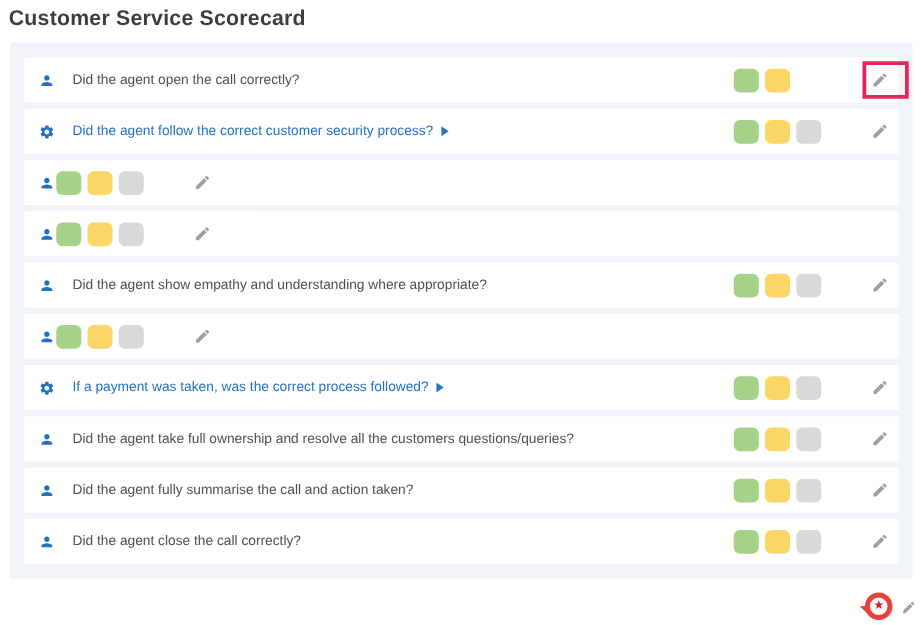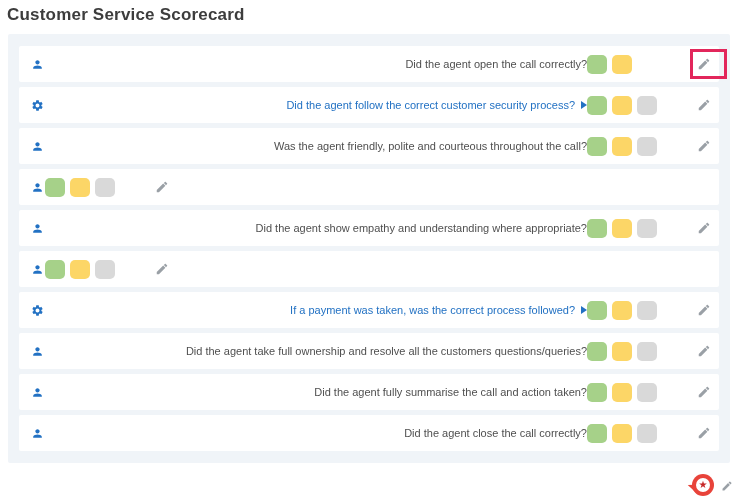--- a/index.html
+++ b/index.html
@@ -13,21 +13,21 @@
                background:#f0f4f8; border-radius:2px; padding:12px 11px; }
 
   .row { height:36px; background:#ffffff; border-radius:2px; margin-bottom:5px;
          display:flex; align-items:center; padding:0 8px 0 12px; }
   .row:last-child { margin-bottom:0; }
 
   .q-icon { width:14px; height:14px; flex:0 0 auto; display:flex; align-items:center; }
   .q-icon svg { width:13px; height:13px; display:block; }
 
   .q-label { flex:1 1 auto; margin-left:13px; display:flex; align-items:center;
-             white-space:nowrap; overflow:hidden;justify-content:flex-end; }
+             white-space:nowrap; overflow:hidden; }
   .q-text { font-size:11px; color:#4f4f4f; }
   .q-label.link .q-text { color:#2271c3; }
   .caret { margin-left:6px; width:6px; height:8px; flex:0 0 auto; }
   .caret svg { display:block; width:6px; height:8px; }
 
   .ratings { flex:0 0 auto; width:70px; display:flex; gap:5px; margin-right:40px; }
   .square { width:20px; height:19px; border-radius:5px; display:inline-block; }
 
   .edit-wrap { position:relative; flex:0 0 auto; width:14px; height:14px; cursor:pointer; }
   .edit-wrap svg { width:14px; height:14px; display:block; }
@@ -107,24 +107,20 @@
 
     </span>
   </div>
       <div class="row">
     <span class="q-icon">
       <svg viewBox="0 0 24 24" fill="#2271c3">
             <path d="M12 12c2.21 0 4-1.79 4-4s-1.79-4-4-4-4 1.79-4 4 1.79 4 4 4zm0 2c-2.67 0-8 1.34-8 4v2h16v-2c0-2.66-5.33-4-8-4z"></path>
           </svg>
     </span>
 
-    <span class="q-label">
-      <span class="q-text">Was the agent friendly, polite and courteous throughout the call?</span>
-
-    </span>
     <span class="ratings">
           <span class="square" style="background: rgb(166, 209, 137);"></span>
           <span class="square" style="background: rgb(252, 214, 103);"></span>
           <span class="square" style="background: rgb(217, 217, 217);"></span>
         </span>
     <span class="edit-wrap">
       <svg viewBox="0 0 24 24" fill="#9aa0a6">
             <path d="M3 17.25V21h3.75L17.81 9.94l-3.75-3.75L3 17.25zM20.71 7.04c.39-.39.39-1.02 0-1.41l-2.34-2.34c-.39-.39-1.02-.39-1.41 0l-1.83 1.83 3.75 3.75 1.83-1.83z"></path>
           </svg>
 

